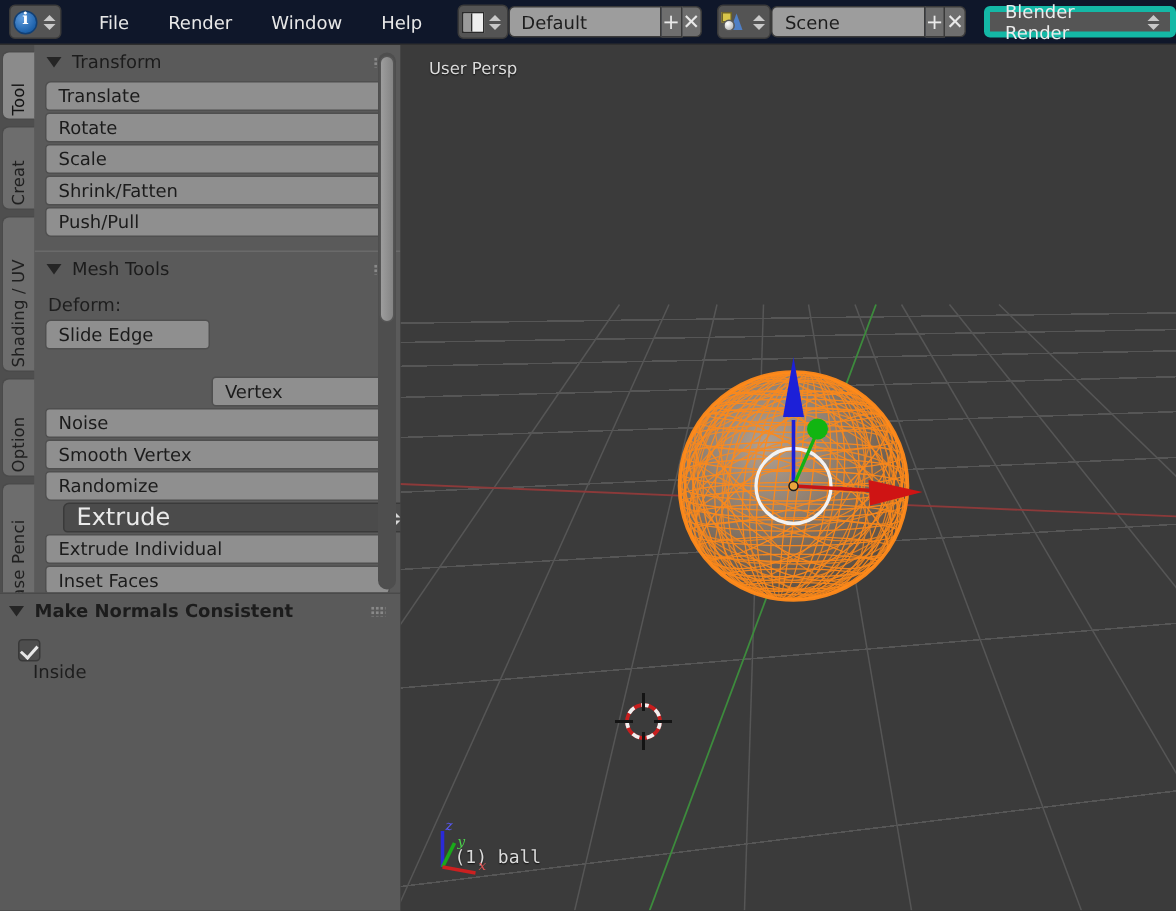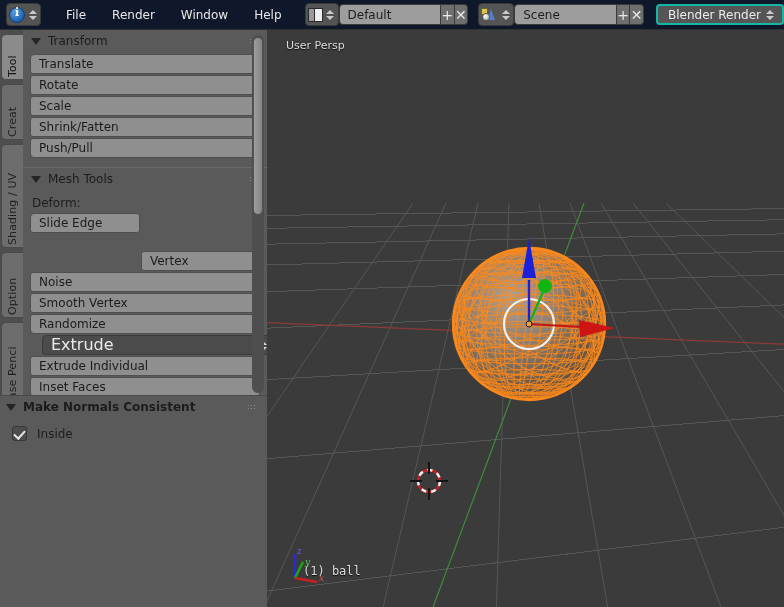--- a/index.html
+++ b/index.html
@@ -149,21 +149,21 @@
     width:8px;height:8px;border-radius:50%;
     background: radial-gradient(circle at 35% 30%, #fff, #b6b6b6 80%);
     border:1px solid #5a5a5a; box-sizing:border-box;
   }
 
   .engine-select {
     margin-left: 12px;
     height: 21px;
     min-width: 128px;
     background: #555555;
-    border: 2px solid #14b8a6;
+    border: 4px solid #14b8a6;
     border-radius: 4px;
     display: flex; align-items: center; justify-content: space-between;
     padding: 0 6px 0 10px;
     font-size: 12px;
     color: #ececec;
     box-sizing: border-box;
   }
 
   
   .toolshelf {
@@ -319,22 +319,23 @@
   }
   .bp-header .tri {
     width:0;height:0;
     border-left:5px solid transparent;
     border-right:5px solid transparent;
     border-top:7px solid #252525;
     margin-right: 7px;
   }
   .bp-header .ttl { flex:1; font-weight: 600; }
   .chk-row {
-    display:flex; align-items:flex-end;
+    display:flex; align-items:flex-start;
     padding: 8px 0 0 12px;
+    flex-direction: column;
   }
   .checkbox {
     width: 15px; height: 15px;
     background: #4d4d4d;
     border: 1px solid #383838;
     border-radius: 3px;
     position: relative;
     box-sizing: border-box;
   }
   .checkbox.checked::after {

